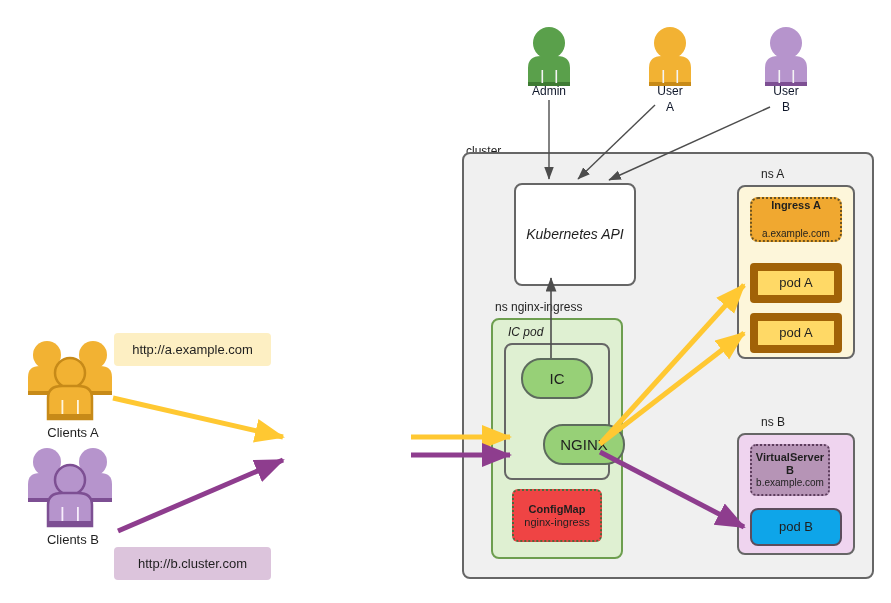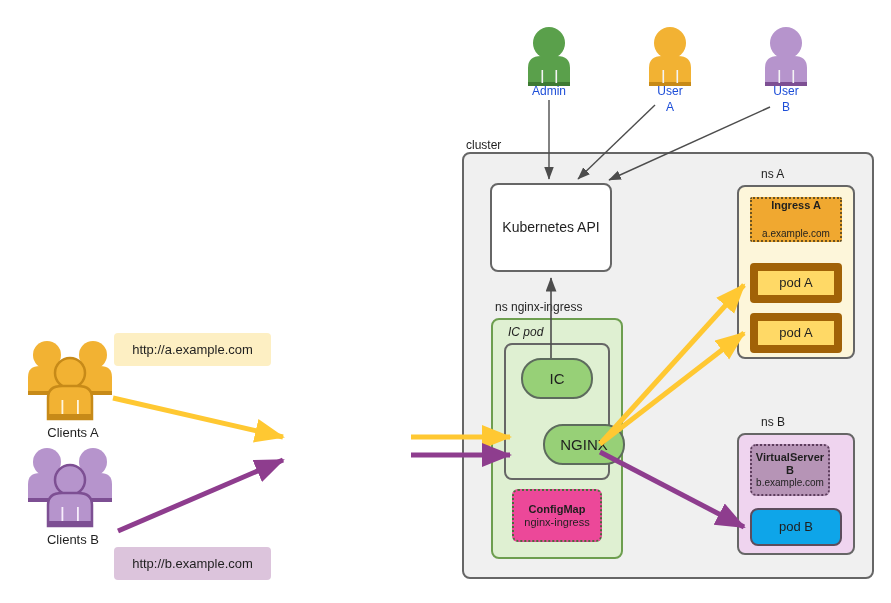--- a/index.html
+++ b/index.html
@@ -10,49 +10,49 @@
   .node{position:absolute;box-sizing:border-box;display:flex;align-items:center;
         justify-content:center;text-align:center;line-height:1.18;}
   .lbl{position:absolute;white-space:nowrap;}
 
   
   .box-white{background:#ffffff;border:2px solid #666666;border-radius:8px;color:#1f1f1f;}
   .grp-grey{background:#f0f0f0;border:2px solid #666666;border-radius:8px;}
   .grp-green{background:#dff0d2;border:2px solid #6d9e4f;border-radius:8px;}
   .grp-green2{background:#dff0d2;border:2px solid #666666;border-radius:8px;}
   .box-green{background:#97d077;border:2px solid #5d6b5d;border-radius:20px;}
-  .box-green-dash{background:#ec4899;border:2px dotted #4d6b3d;border-radius:6px;}
+  .box-green-dash{background:#ef4444;border:2px dotted #4d6b3d;border-radius:6px;}
   .grp-yellow{background:#fdf6da;border:2px solid #666666;border-radius:8px;}
   .box-yellow{background:#ffd966;border:8px solid #a16207;border-radius:4px;}
-  .box-orange-dash{background:#f0a830;border:2px dotted #6b5320;border-radius:2px;gap:16px;}
+  .box-orange-dash{background:#f0a830;border:2px dotted #6b5320;border-radius:8px;gap:16px;}
   .grp-purple{background:#efd4ef;border:2px solid #666666;border-radius:8px;}
   .box-purple{background:#0ea5e9;border:2px solid #5d4d5d;border-radius:8px;}
   .box-purple-dash{background:#b694b6;border:2px dotted #5d3d5d;border-radius:6px;}
 
   .tag-yellow{background:#fdefc3;border-radius:4px;}
   .tag-purple{background:#dcc4dc;border-radius:4px;}
 
   .t13{font-size:13px;}
   .t11{font-size:11px;}
   .t10{font-size:10px;}
   .t14{font-size:14px;}
   .t15{font-size:15px;}
   .bold{font-weight:bold;}
   .grp-label{font-size:12px;color:#1f1f1f;}
-  .actor-label{font-size:12px;color:#1d4ed8;text-align:center;white-space:normal;}
+  .actor-label{font-size:12px;color:#0f172a;text-align:center;white-space:normal;}
 </style>
 </head>
 <body>
 
 <div class="canvas">
 
-  <div class="lbl grp-label" style="left:466px;top:138px;">cluster</div>
+  <div class="lbl grp-label" style="left:466px;top:144px;">cluster</div>
   <div class="node grp-grey" style="left:462px;top:152px;width:412px;height:427px;"></div>
 
-  <div class="node box-white t14" style="left:490px;top:183px;width:122px;height:89px;">Kubernetes API</div>
+  <div class="node box-white t14" style="left:514px;top:183px;width:122px;height:103px;font-style:italic;">Kubernetes API</div>
 
   <div class="lbl grp-label" style="left:495px;top:300px;">ns nginx-ingress</div>
   <div class="node grp-green" style="left:491px;top:318px;width:132px;height:241px;"></div>
 
   <div class="lbl grp-label" style="left:508px;top:325px;font-style:italic;">IC pod</div>
   <div class="node grp-green2" style="left:504px;top:343px;width:106px;height:137px;"></div>
 
   <div class="node box-green t15" style="left:521px;top:358px;width:72px;height:41px;">IC</div>
   <div class="node box-green t15" style="left:516px;top:424px;width:82px;height:41px;margin-left:27px;">NGINX</div>
 
@@ -78,21 +78,21 @@
   <div class="node box-purple-dash" style="left:750px;top:444px;width:80px;height:52px;flex-direction:column;">
     <span class="t11 bold">VirtualServer</span>
     <span class="t11 bold">B</span>
     <span class="t10">b.example.com</span>
   </div>
 
   <div class="node box-purple t13" style="left:750px;top:508px;width:92px;height:38px;">pod B</div>
 
 
   <div class="node tag-yellow t13" style="left:114px;top:333px;width:157px;height:33px;">http://a.example.com</div>
-  <div class="node tag-purple t13" style="left:114px;top:547px;width:157px;height:33px;">http://b.example.com</div>
+  <div class="node tag-purple t13" style="left:114px;top:547px;width:157px;height:33px;">http://b.cluster.com</div>
 
   <svg class="layer" viewBox="0 0 891 603">
     <defs>
       <marker id="ah-grey" markerWidth="10" markerHeight="10" refX="8.5" refY="3.4" orient="auto" markerUnits="strokeWidth">
         <path d="M0,0 L9,3.4 L0,6.8 z" fill="#4d4d4d"></path>
       </marker>
       <marker id="ah-yellow" markerWidth="7" markerHeight="7" refX="5.6" refY="2.4" orient="auto" markerUnits="strokeWidth">
         <path d="M0,0 L6,2.4 L0,4.8 z" fill="#ffc832"></path>
       </marker>
       <marker id="ah-purple" markerWidth="7" markerHeight="7" refX="5.6" refY="2.4" orient="auto" markerUnits="strokeWidth">

